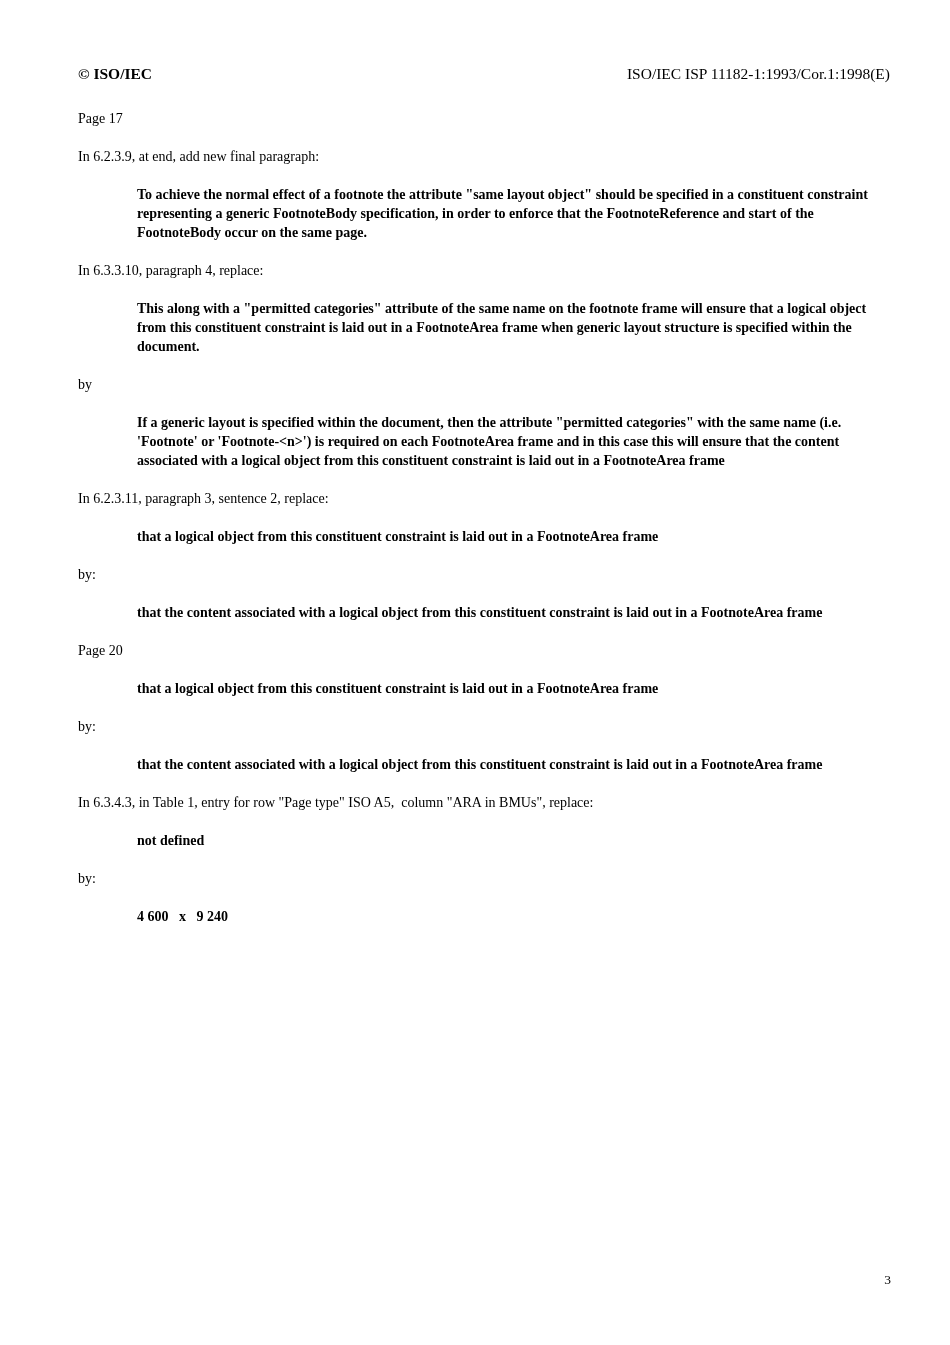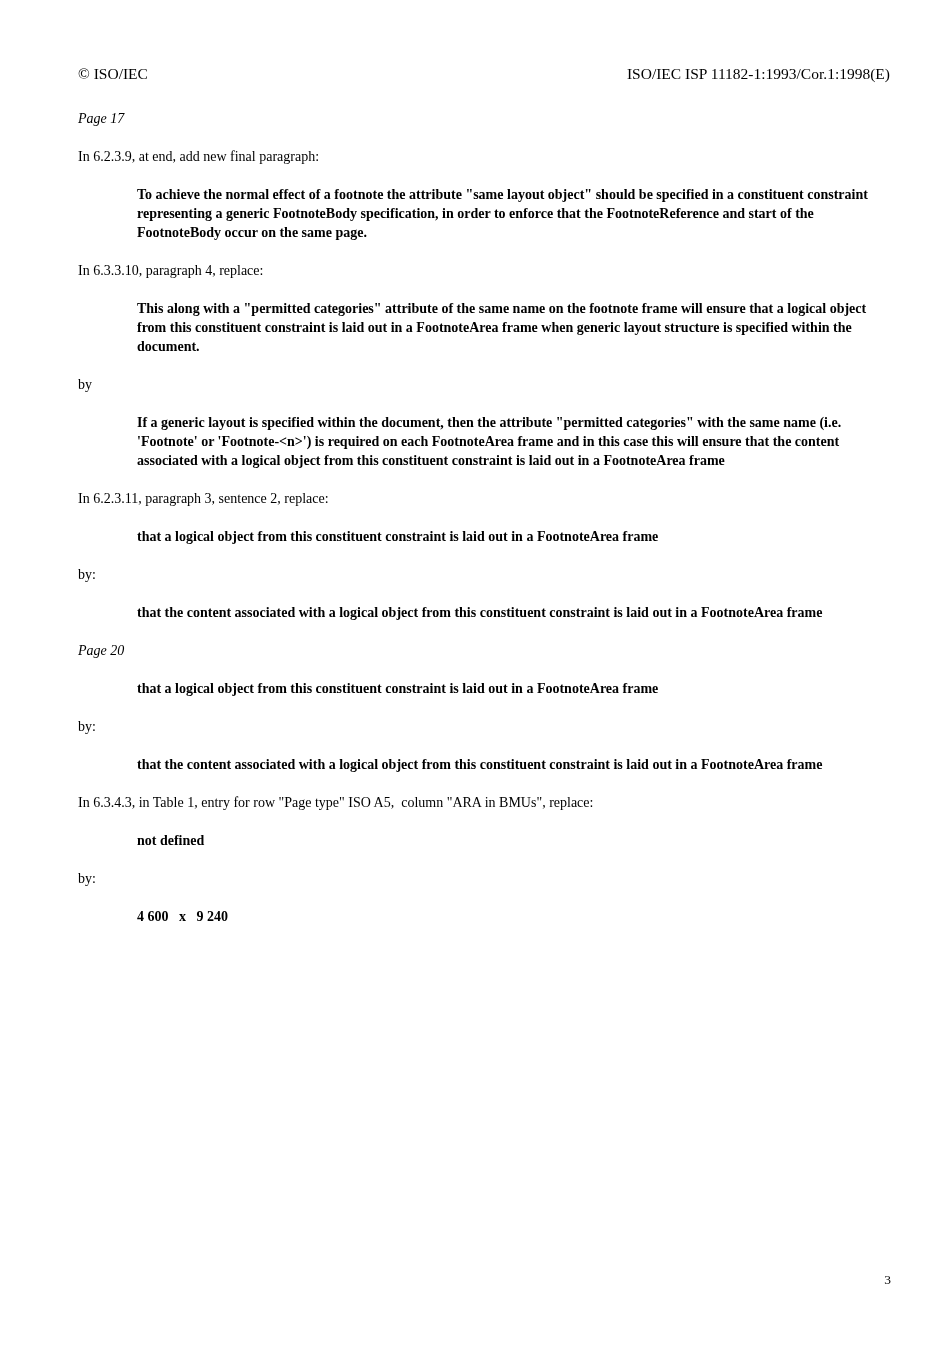--- a/index.html
+++ b/index.html
@@ -24,33 +24,32 @@
   }
   .doc-header {
     display: flex;
     justify-content: space-between;
     align-items: baseline;
     font-size: 15.5px;
     line-height: 19px;
     margin-bottom: 26px;
   }
   .doc-header .copyright {
-    font-weight: normal;
+    font-weight: bold;
   }
   .doc-header .doc-ref {
     font-weight: normal;
   }
   p.para {
     font-size: 14px;
     line-height: 19px;
     margin: 0 0 19px 0;
     white-space: pre-wrap;
   }
   p.page-ref {
-    font-style: italic;
   }
   p.quote {
     margin-left: 59px;
     font-weight: bold;
   }
   .page-number {
     position: absolute;
     top: 1271px;
     right: 59px;
     font-size: 13.5px;

